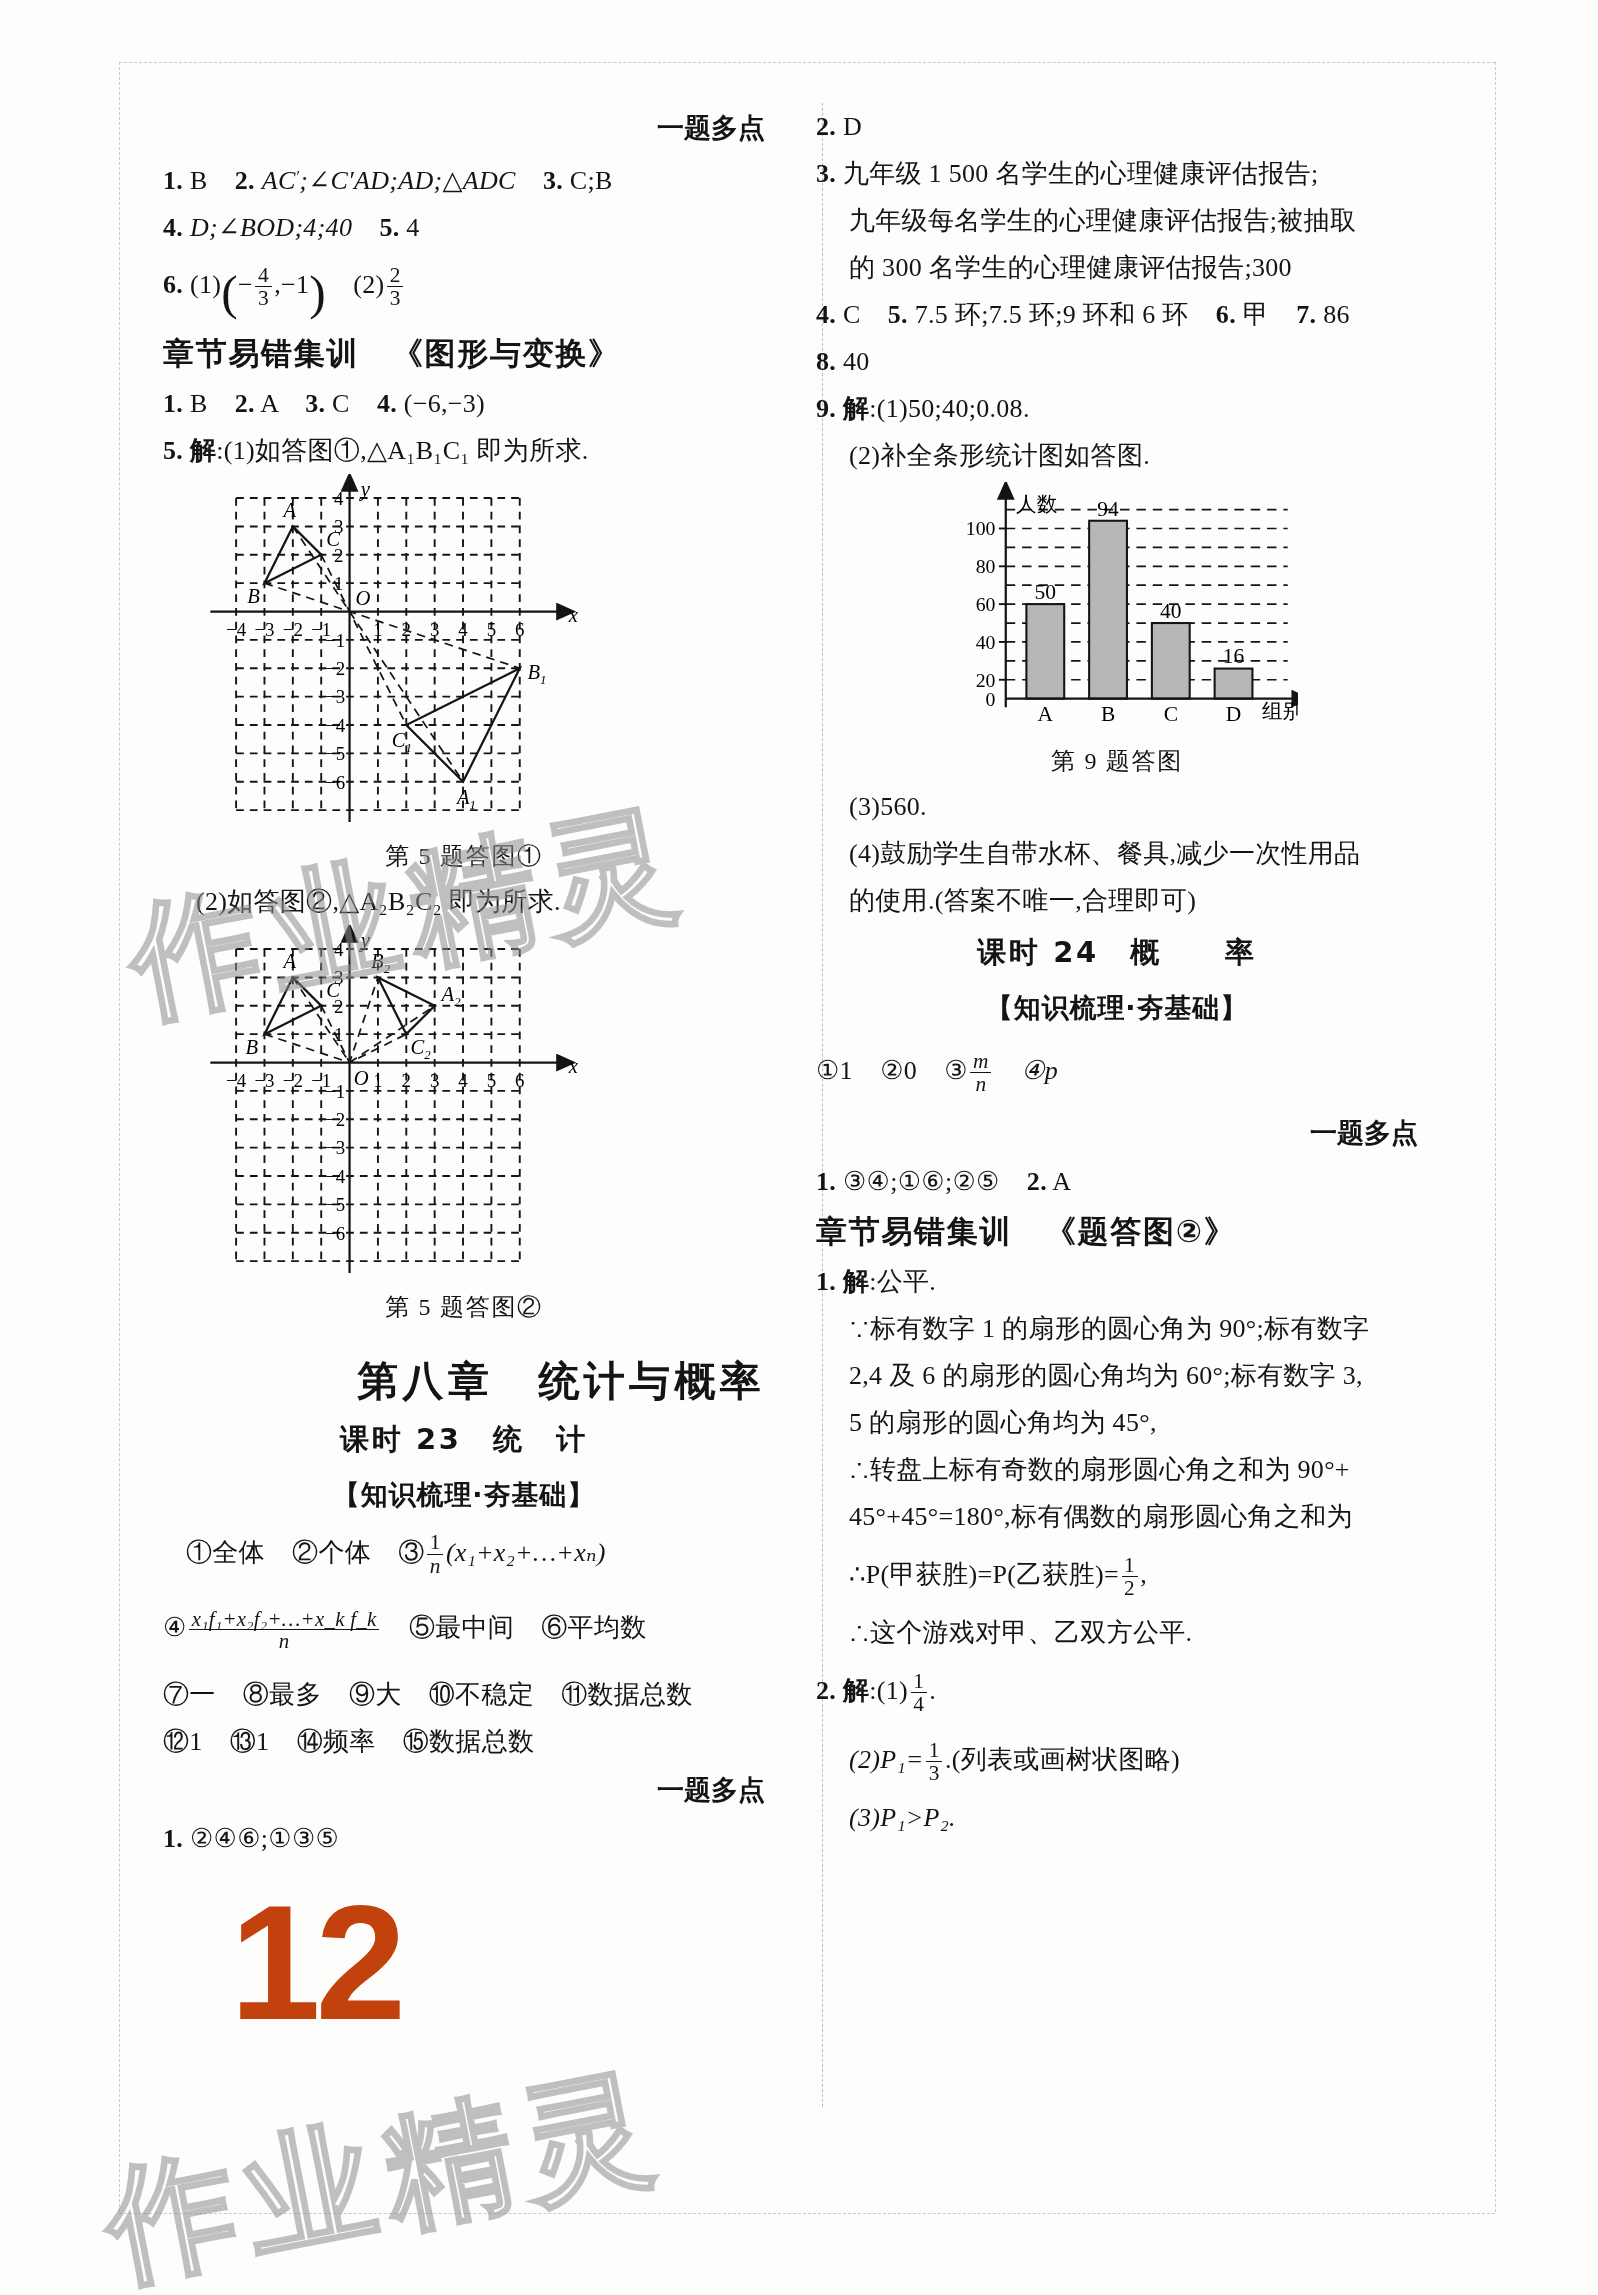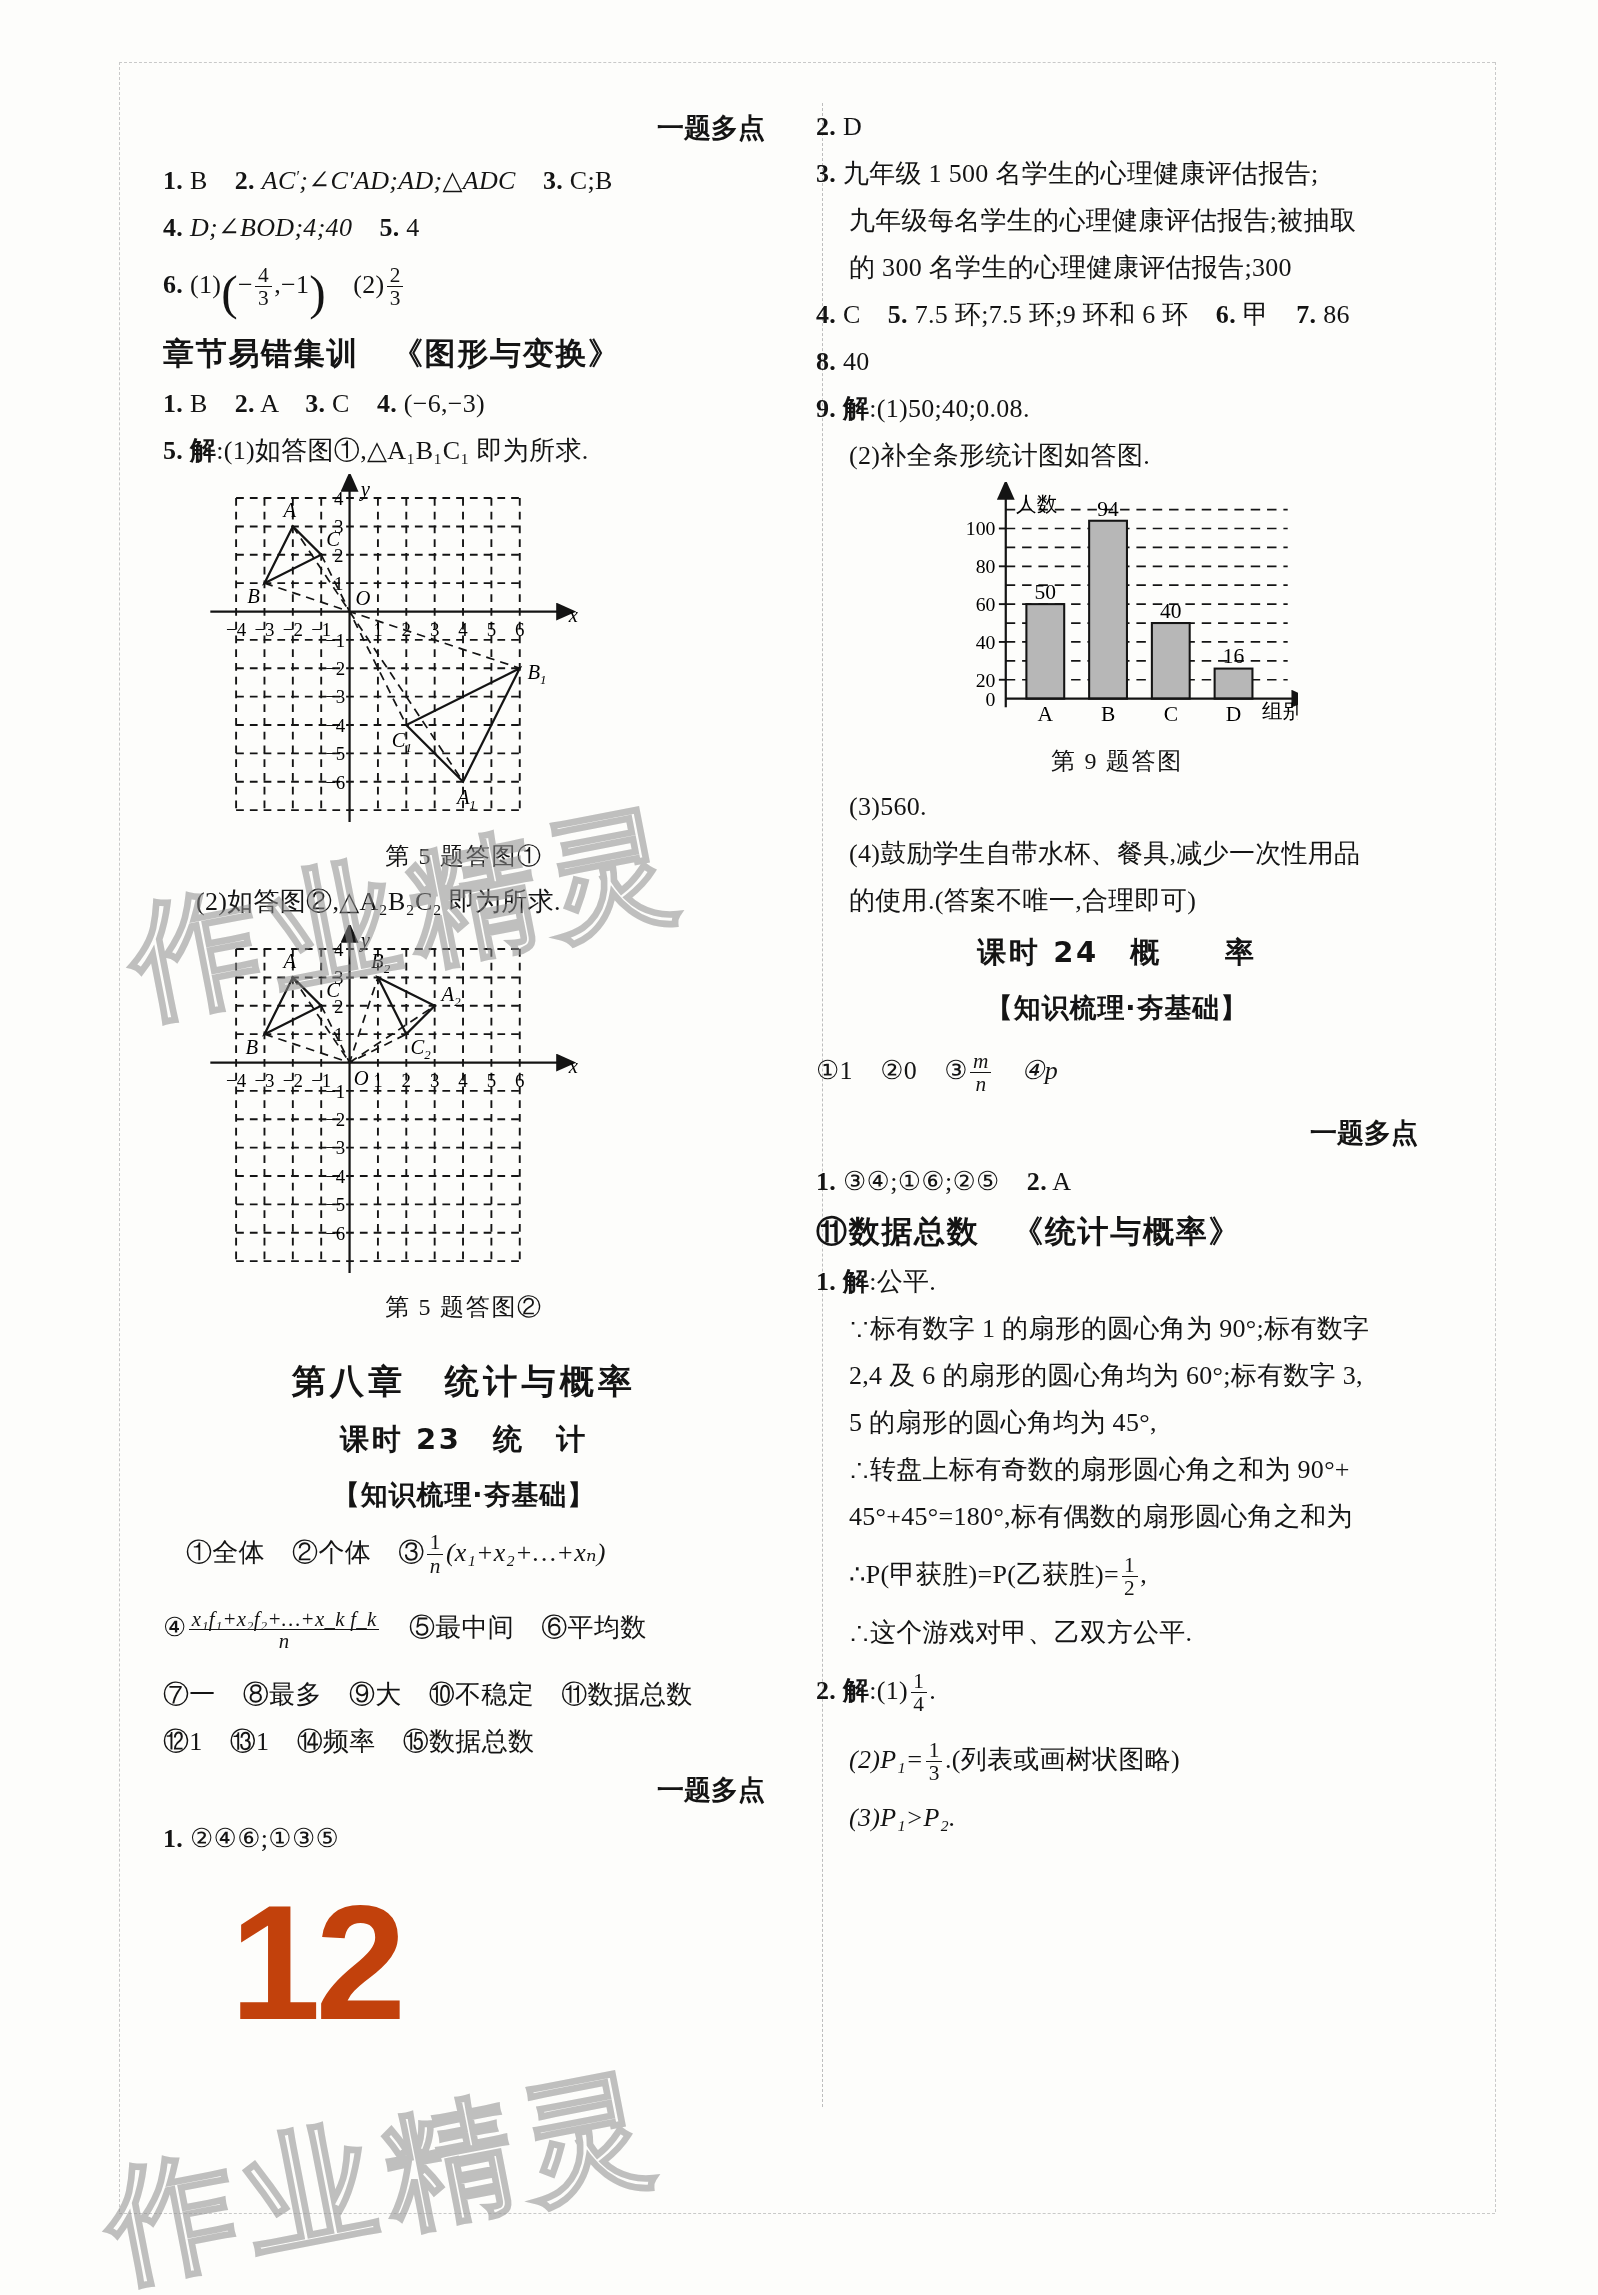--- a/index.html
+++ b/index.html
@@ -23,21 +23,21 @@
   .divider{position:absolute;left:822px;top:103px;height:2004px;border-left:1.7px dashed #bdbdbd;}
 
   .col{position:absolute;top:103px;width:602px;}
   .col-left{left:163px;}
   .col-right{left:816px;}
 
   .line{font-size:26px;line-height:47px;letter-spacing:0.3px;white-space:nowrap;}
   .indent{padding-left:33px;}
   .hdr{font-family:"DejaVu Sans","Liberation Sans",sans-serif;font-weight:bold;font-size:27px;line-height:50px;text-align:right;}
   .sec-title{font-family:"DejaVu Sans","Liberation Sans",sans-serif;font-weight:bold;font-size:31px;text-align:left;line-height:53px;letter-spacing:1.7px;}
-  .chap-title{font-family:"DejaVu Sans","Liberation Sans",sans-serif;font-weight:bold;font-size:34px;text-align:center;line-height:60px;letter-spacing:4.3px;}
+  .chap-title{font-family:"DejaVu Sans","Liberation Sans",sans-serif;font-weight:bold;font-size:41px;text-align:right;line-height:60px;letter-spacing:4.3px;}
   .les-title{font-family:"DejaVu Sans","Liberation Sans",sans-serif;font-weight:bold;font-size:29px;text-align:center;line-height:57px;letter-spacing:2.6px;}
   .kn-title{font-family:"DejaVu Sans","Liberation Sans",sans-serif;font-weight:bold;font-size:27px;text-align:center;line-height:53px;letter-spacing:0.9px;}
   .fig-cap{font-size:24px;text-align:center;line-height:43px;letter-spacing:1.7px;}
   .it{font-style:italic;}
   .num{font-weight:bold;}
   
   .frac{display:inline-block;vertical-align:-0.55em;text-align:center;line-height:1.05;font-size:.82em;margin:0 2.6px;}
   .frac .top{display:block;border-bottom:1.4px solid #141414;padding:0 2.6px;}
   .frac .bot{display:block;padding:0 2.6px;}
   .bigparen{font-size:1.9em;vertical-align:-0.33em;font-weight:300;}
@@ -479,21 +479,21 @@
     <div class="hdr">一题多点</div>
 
     <div class="line">
       <span class="num">1.</span>
       <span>③④;①⑥;②⑤</span>
       &nbsp;&nbsp;
       <span class="num">2.</span>
       <span>A</span>
     </div>
 
-    <div class="sec-title">⑪数据总数　《统计与概率》</div>
+    <div class="sec-title">章节易错集训　《题答图②》</div>
 
     <div class="line">
       <span class="num">1.</span>
       <span class="num">解</span><span>:公平.</span>
     </div>
     <div class="line indent"><span>∵标有数字 1 的扇形的圆心角为 90°;标有数字</span></div>
     <div class="line indent"><span>2,4 及 6 的扇形的圆心角均为 60°;标有数字 3,</span></div>
     <div class="line indent"><span>5 的扇形的圆心角均为 45°,</span></div>
     <div class="line indent"><span>∴转盘上标有奇数的扇形圆心角之和为 90°+</span></div>
     <div class="line indent"><span>45°+45°=180°,标有偶数的扇形圆心角之和为</span></div>

